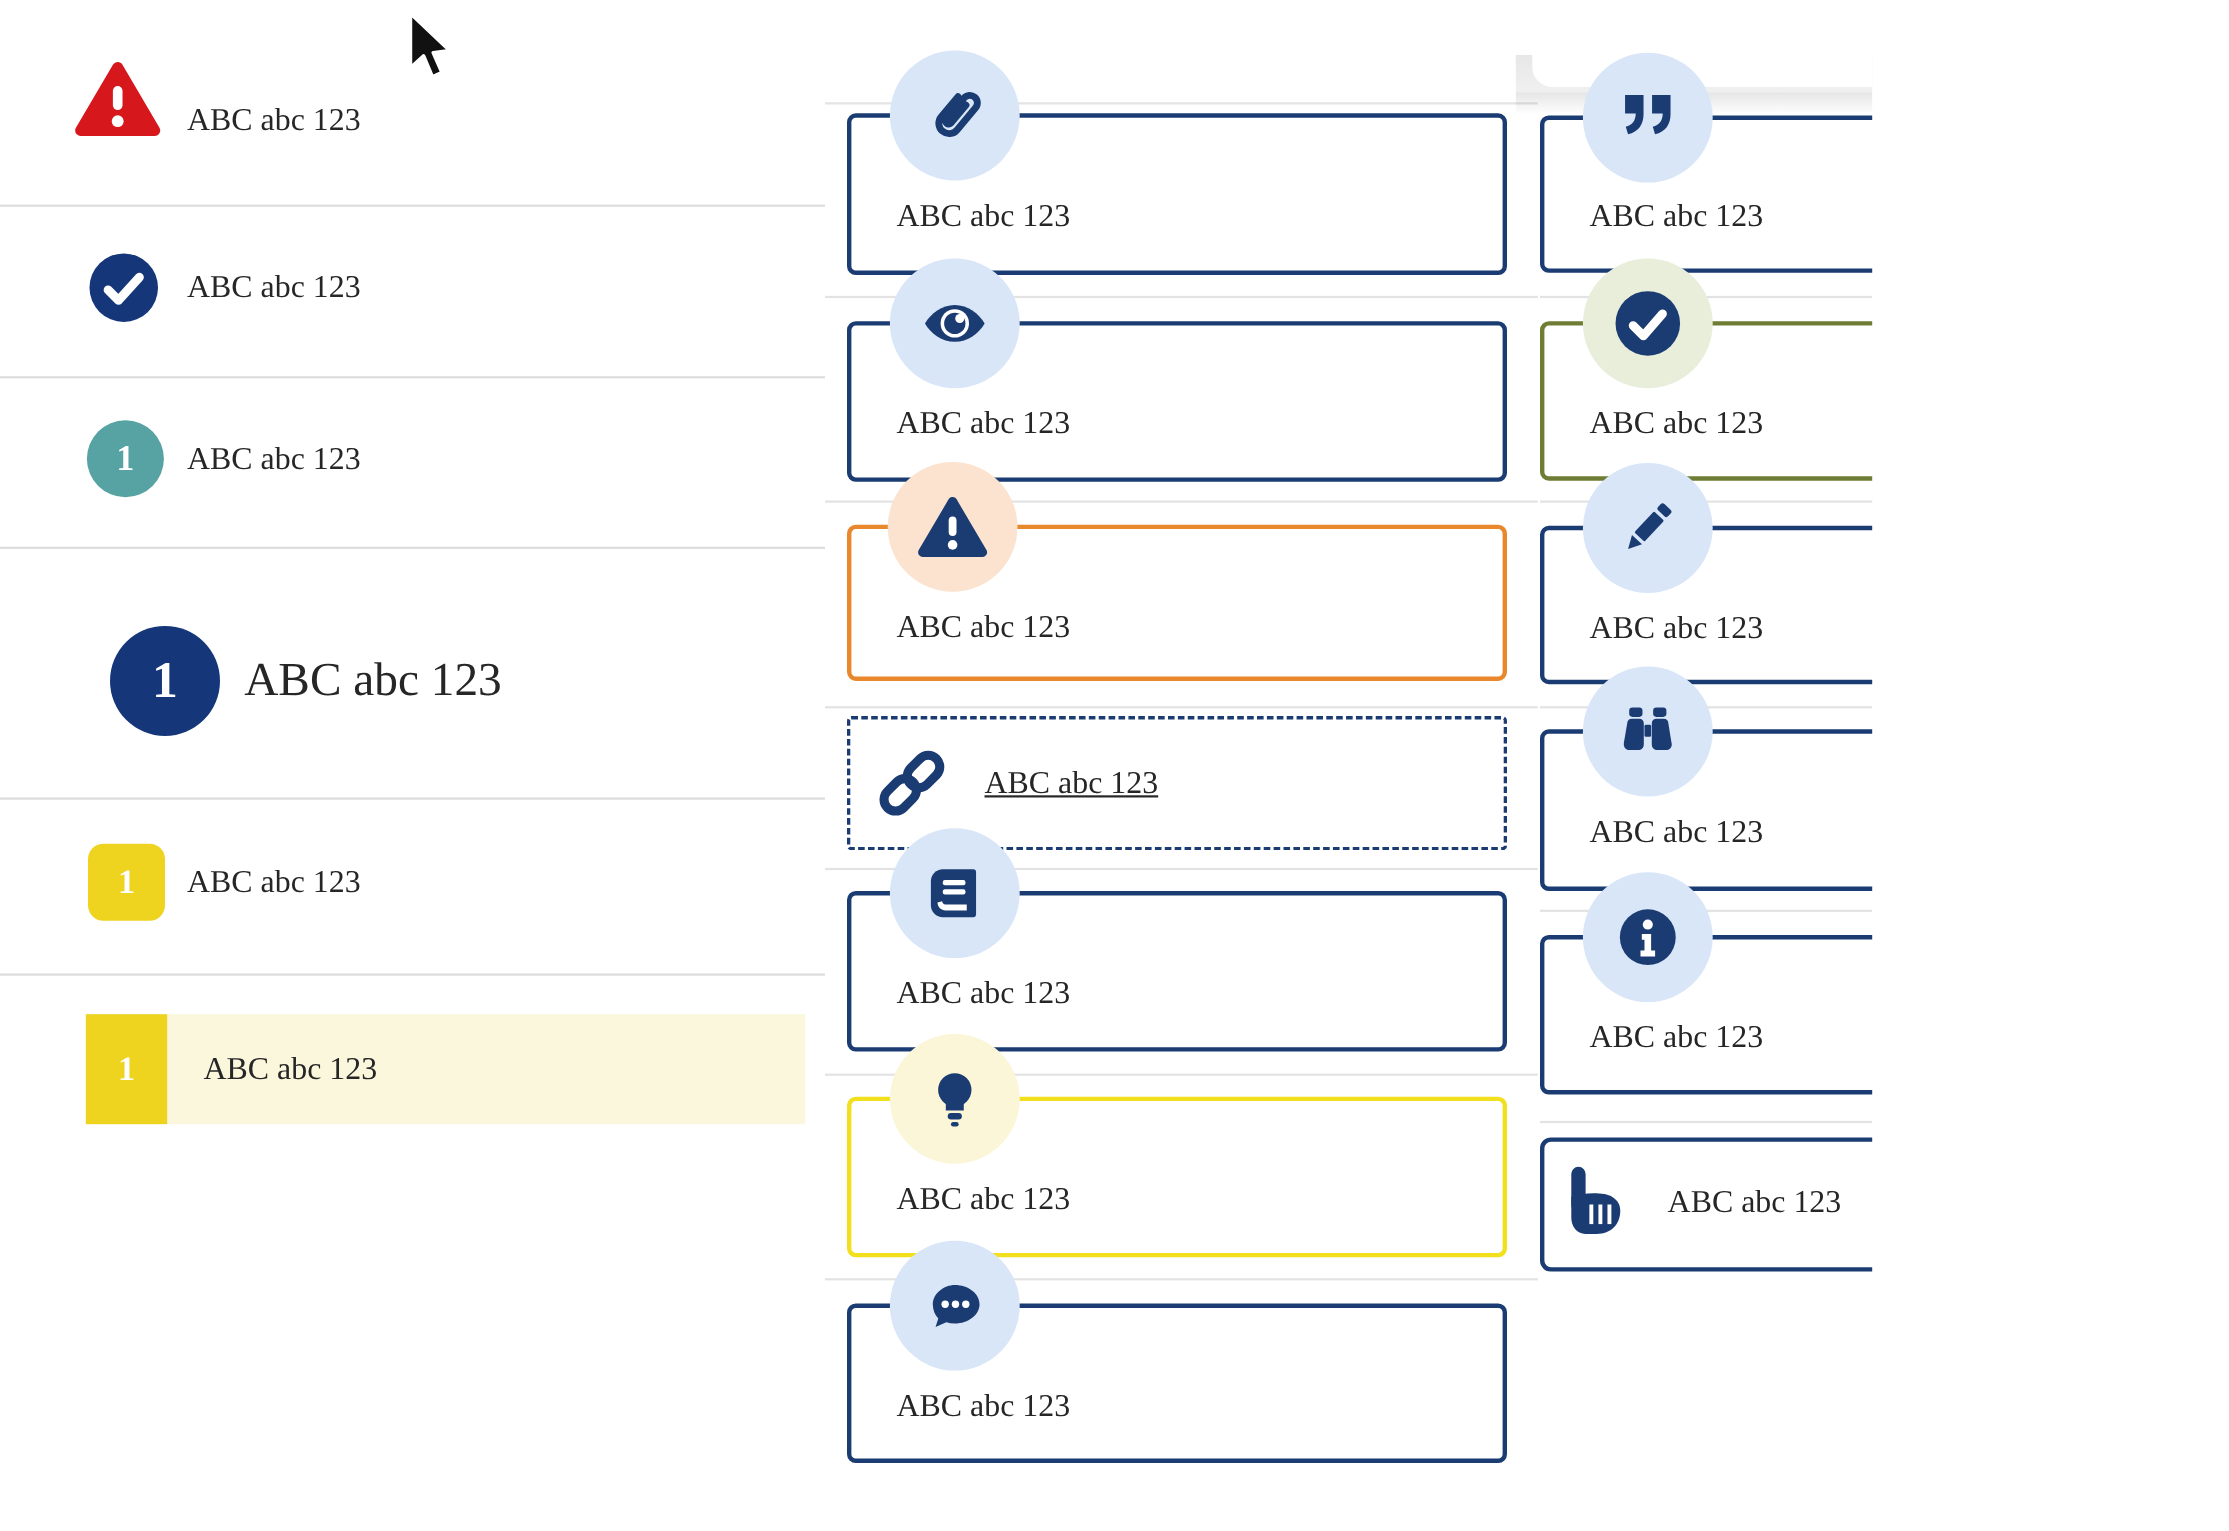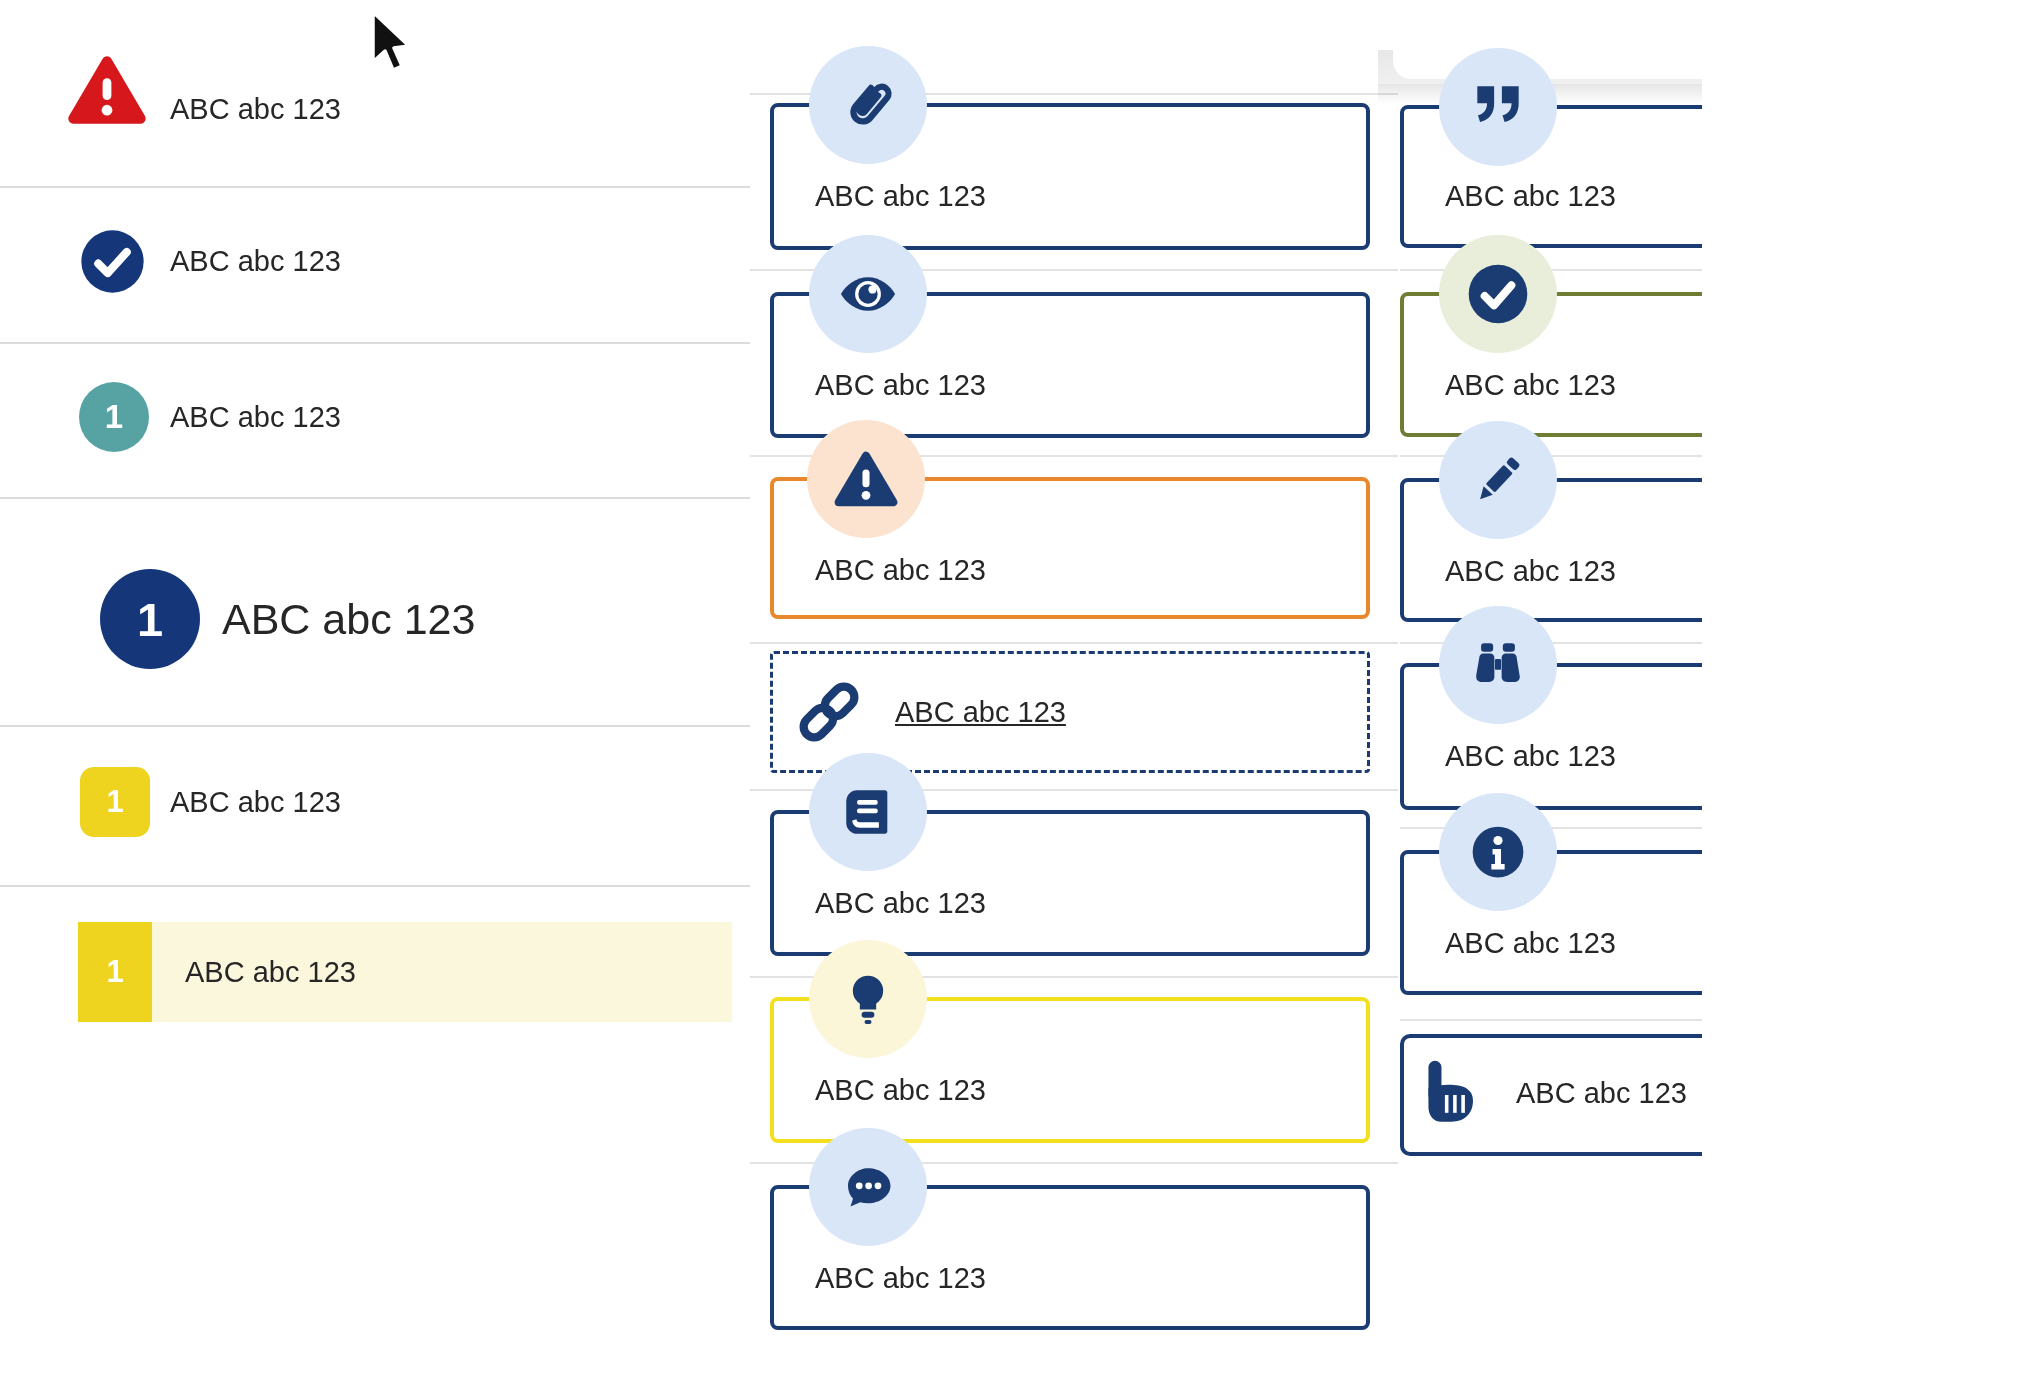--- a/index.html
+++ b/index.html
@@ -1,17 +1,17 @@
 <!DOCTYPE html>
 <html><head>
 <meta charset="utf-8">
 <style>
   html,body{margin:0;padding:0;background:#fff;}
   .canvas{position:relative;width:1702px;height:1392px;background:#ffffff;overflow:hidden;
-          font-family:Liberation Sans, sans-serif;color:#262626;}
+          font-family:Liberation Serif, serif;color:#262626;}
   .hr{position:absolute;height:2px;background:#e3e3e3;}
   .hr-left{background:#dcdcdc;}
 
   
   .lrow{position:absolute;left:0;width:750px;}
   .lrow .label{position:absolute;left:170px;font-size:29px;line-height:42px;color:#262626;white-space:nowrap;}
   .badge{position:absolute;display:flex;align-items:center;justify-content:center;
          color:#fff;font-weight:bold;}
   .badge-teal{background:#57a3a3;border-radius:50%;width:70px;height:70px;font-size:33px;}
   .badge-navy-big{background:#15377a;border-radius:50%;width:100px;height:100px;font-size:47px;}

